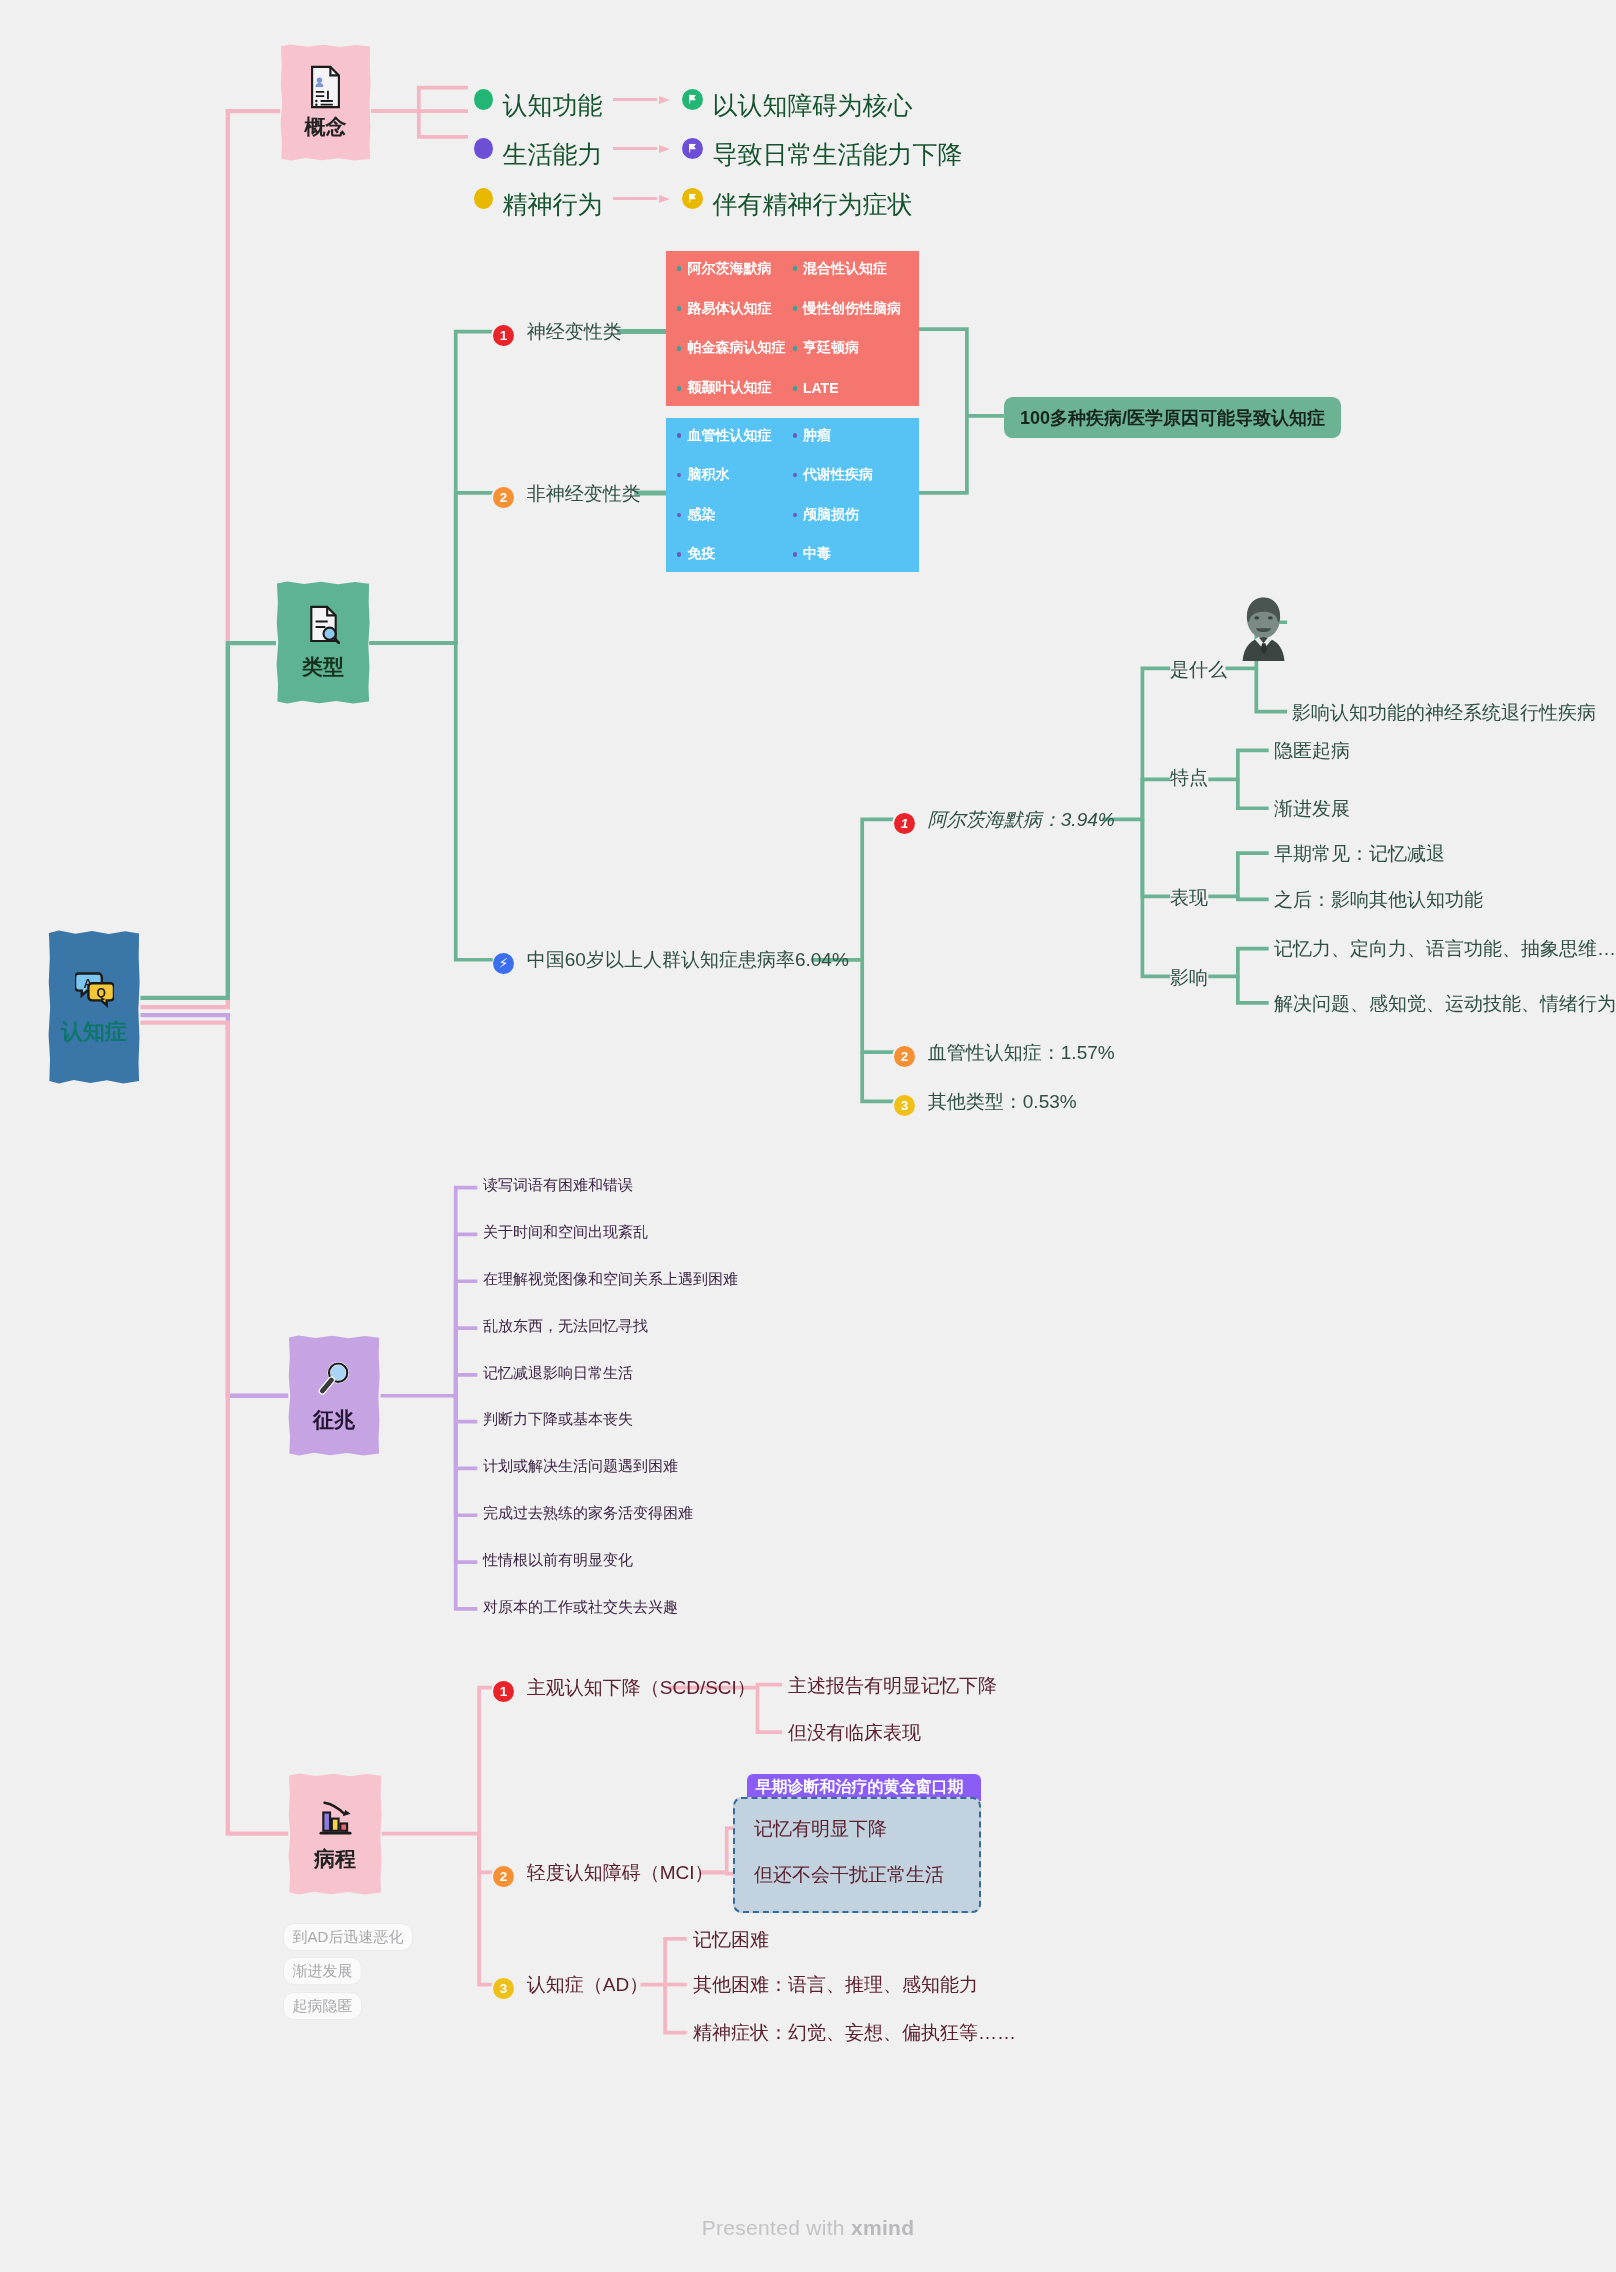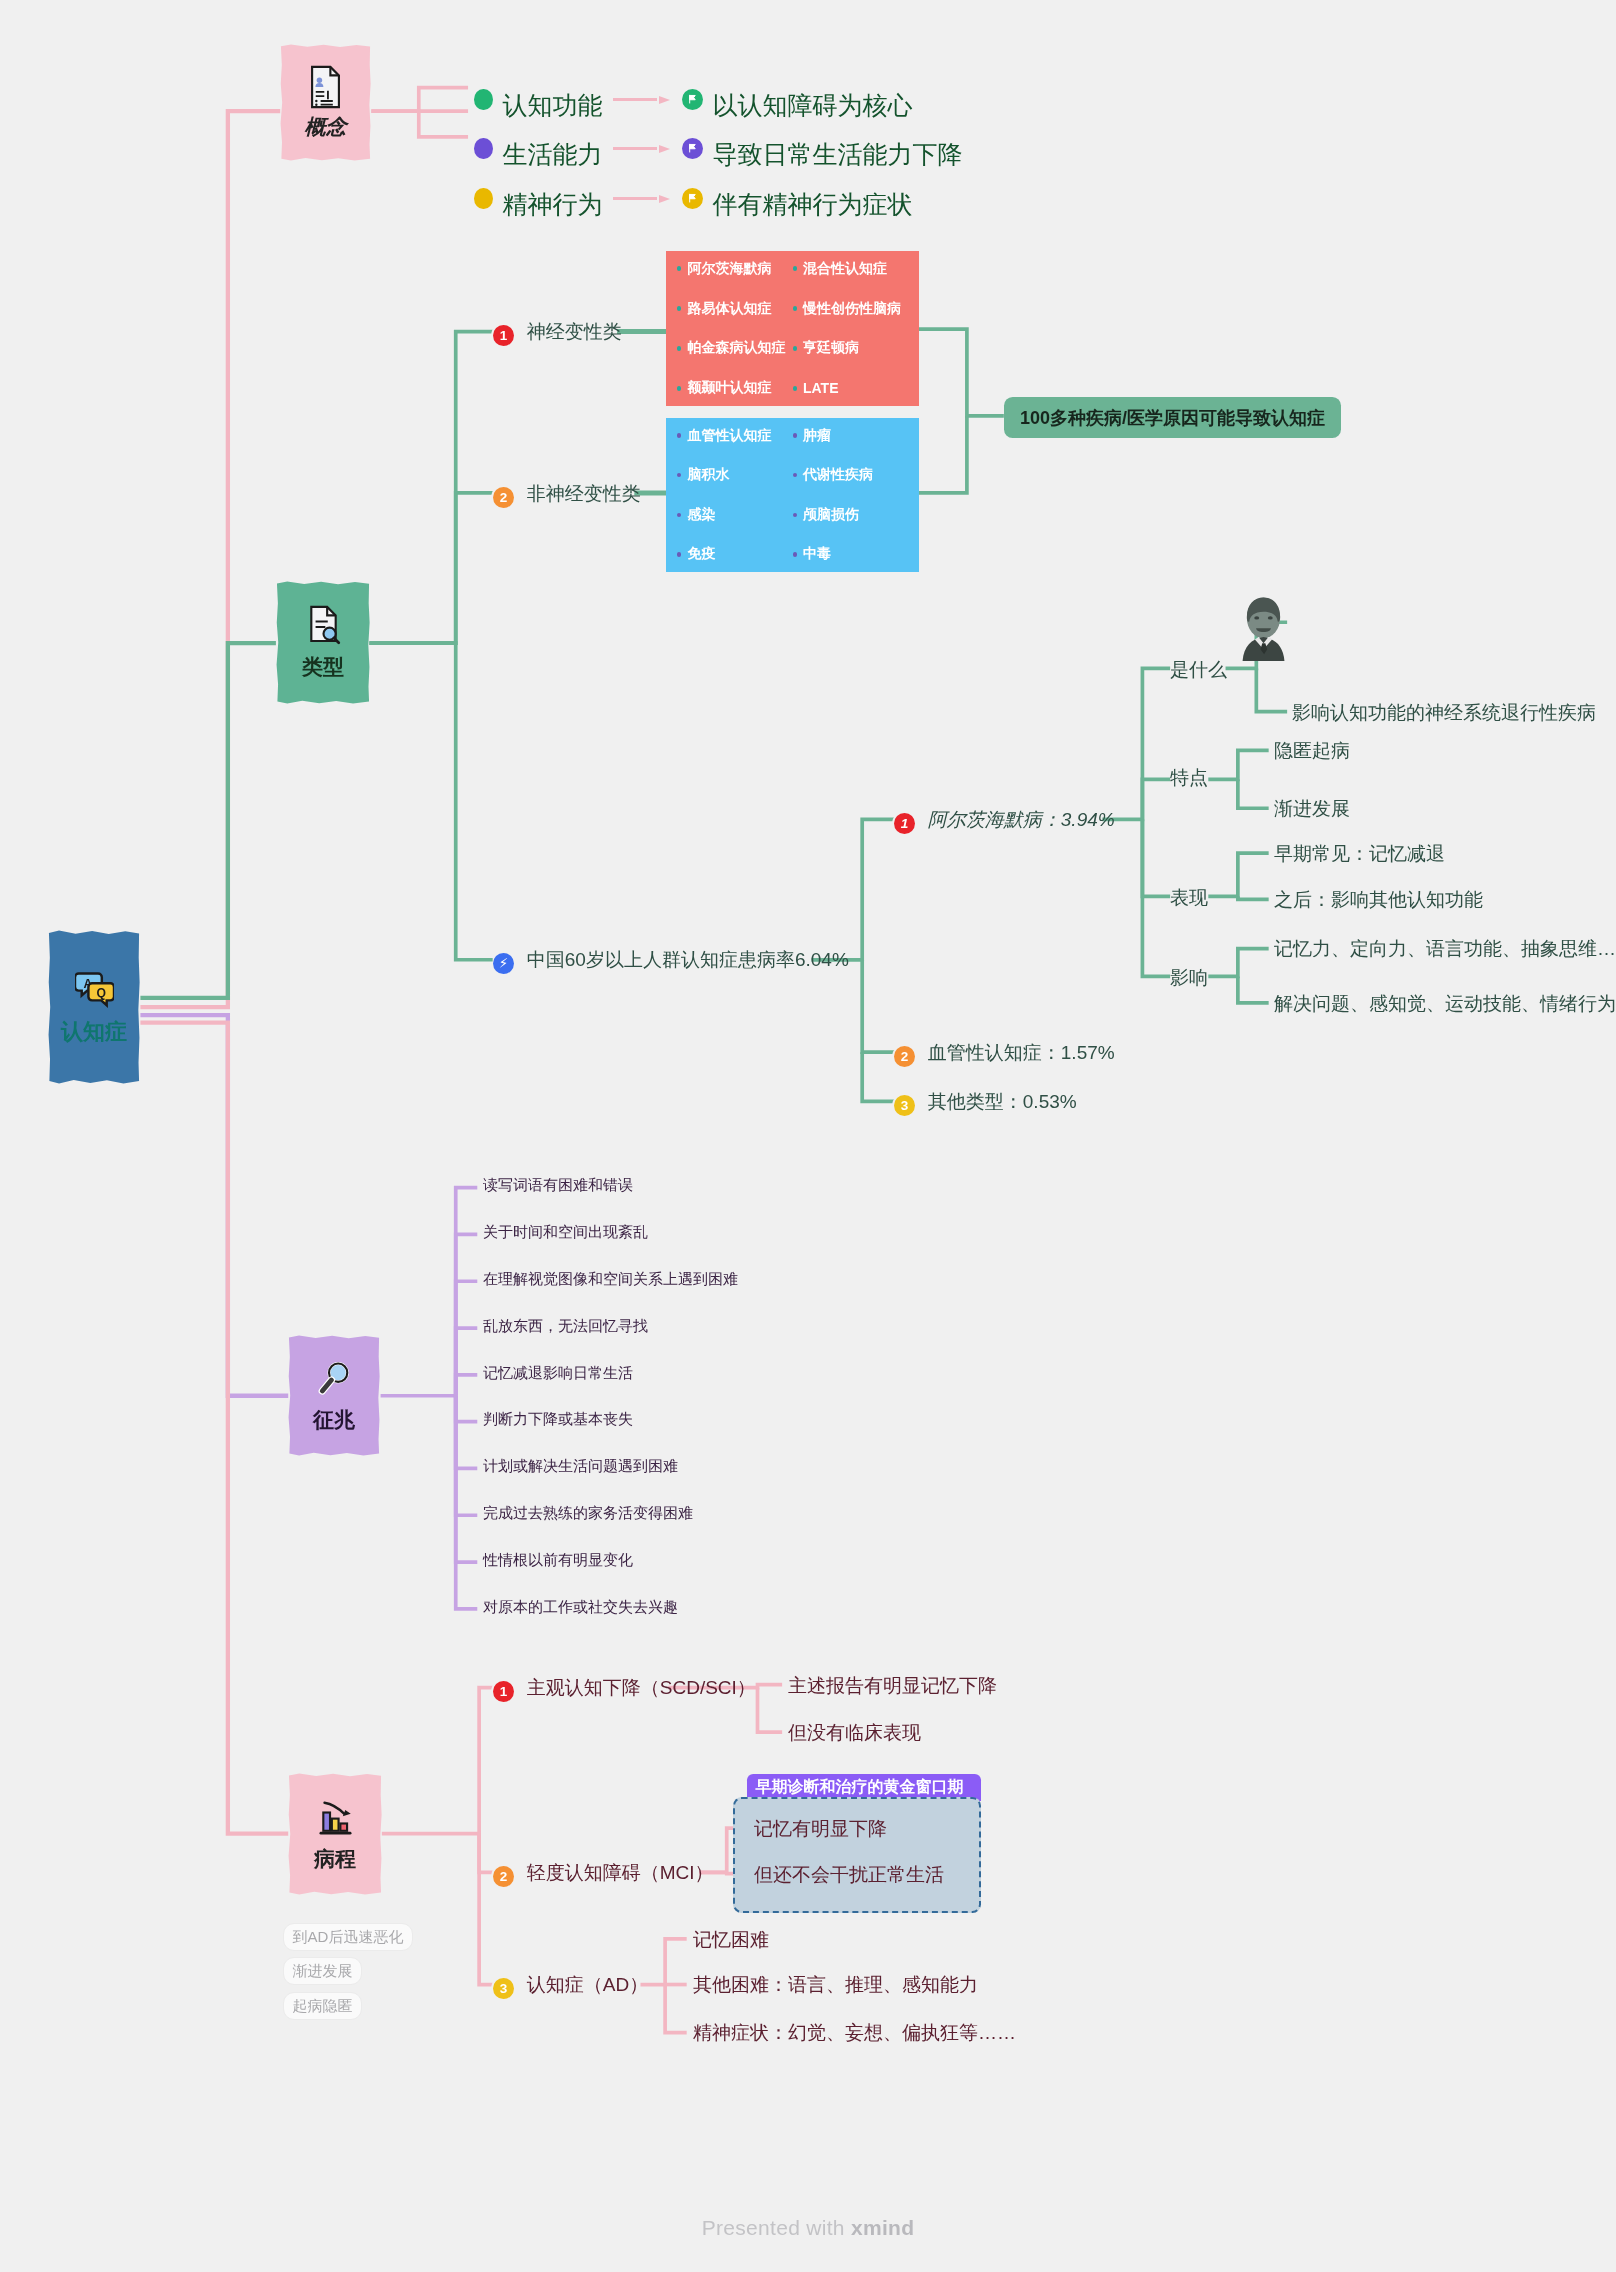--- a/index.html
+++ b/index.html
@@ -37,21 +37,21 @@
   .box-icon{width:39px;height:46px;}
 
   
   #central{left:48px;top:930px;width:92px;height:154px;}
   #central .paint{background:#3b76a8;}
   #central .label{color:#0f766e;font-size:22px;}
 
   
   #n-gainian{left:280px;top:44px;width:91px;height:117px;}
   #n-gainian .paint{background:#f6c3ce;}
-  #n-gainian .label{color:#222;font-style:italic;}
+  #n-gainian .label{color:#222;}
 
   #n-leixing{left:276px;top:581px;width:94px;height:123px;}
   #n-leixing .paint{background:#5eb394;}
   #n-leixing .label{color:#16321f;}
 
   #n-zhengzhao{left:288px;top:1335px;width:92px;height:121px;}
   #n-zhengzhao .paint{background:#c6a3e3;}
   #n-zhengzhao .label{color:#231432;}
 
   #n-bingcheng{left:288px;top:1773px;width:94px;height:122px;}

